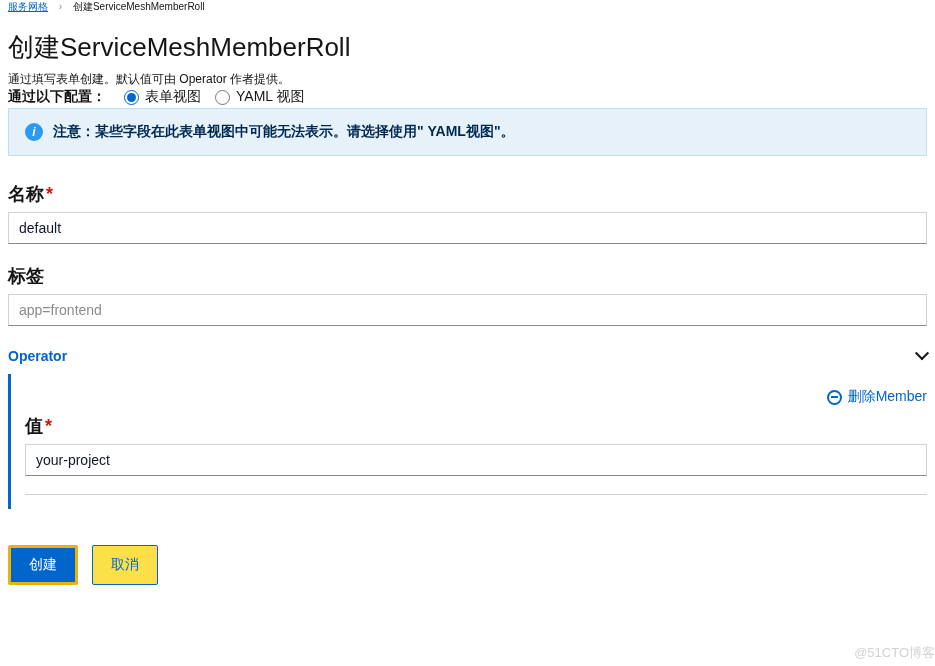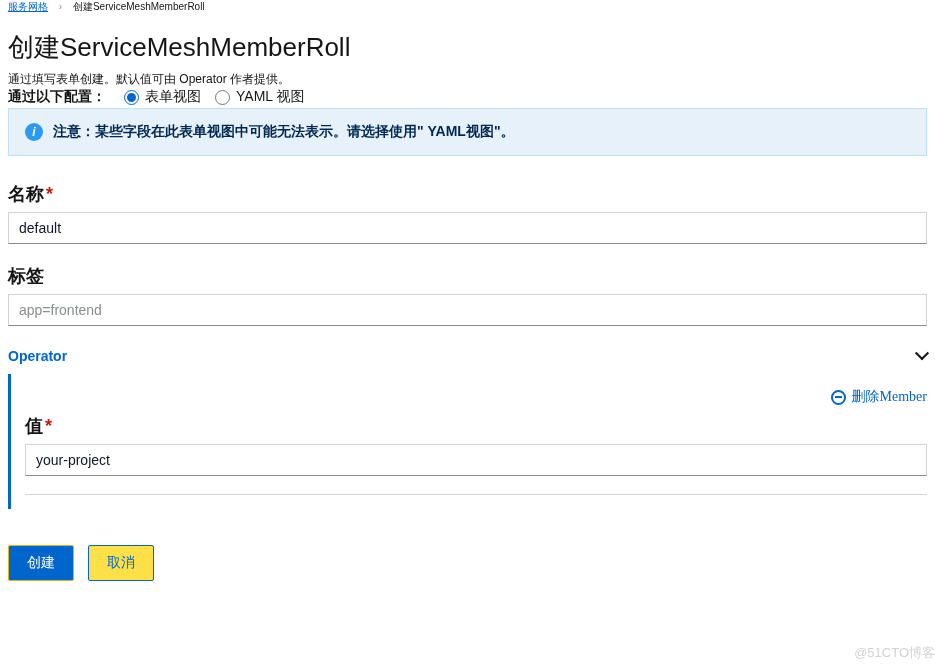--- a/index.html
+++ b/index.html
@@ -154,21 +154,21 @@
     .link-btn {
       display: inline-flex;
       align-items: center;
       gap: 6px;
       color: #06c;
       font-weight: 500;
       font-size: 14px;
       cursor: pointer;
       background: none;
       border: none;
-      font-family: Liberation Serif, serif;
+      font-family: Liberation Sans, sans-serif;
     }
     .circle-icon {
       width: 15px;
       height: 15px;
       border-radius: 50%;
       border: 2px solid #06c;
       display: inline-flex;
       align-items: center;
       justify-content: center;
       position: relative;
@@ -205,21 +205,21 @@
     .btn {
       padding: 8px 18px;
       font-size: 14px;
       font-family: inherit;
       cursor: pointer;
       border-radius: 2px;
     }
     .btn-primary {
       background: #06c;
       color: #fff;
-      border: 1px solid #eab308;
+      border: 3px solid #eab308;
     }
     .btn-secondary {
       background: #fde047;
       color: #06c;
       border: 1px solid #06c;
     }
     .watermark {
       position: fixed;
       bottom: 4px;
       right: 0;

